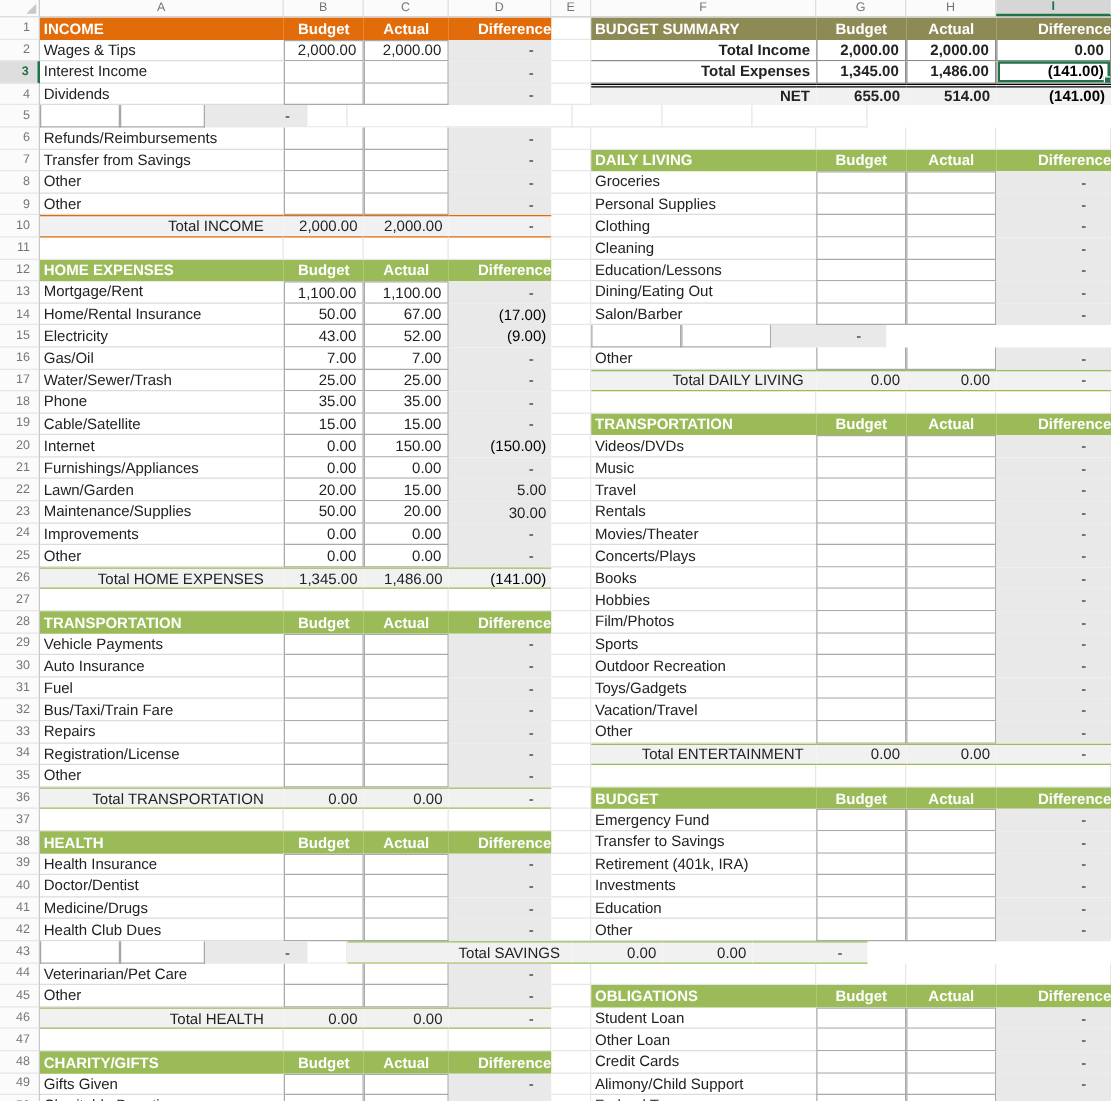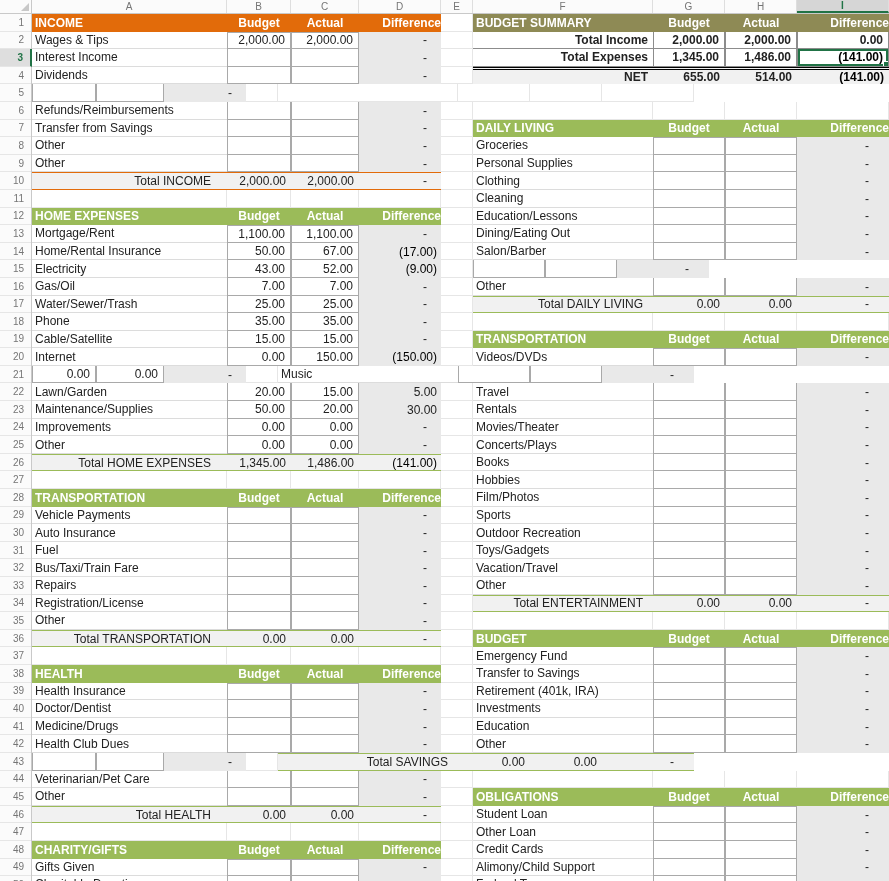--- a/index.html
+++ b/index.html
@@ -356,20 +356,21 @@
         <div class="c box num" style="width:64px">0.00</div>
         <div class="c box num" style="width:68px">150.00</div>
         <div class="c diff numd red" style="width:82px">(150.00)</div>
         <div class="c lgrid" style="width:32px"></div>
         <div class="c lab grid" style="width:180px">Videos/DVDs</div>
         <div class="c box num boxt" style="width:72px"></div>
         <div class="c box num boxt" style="width:72px"></div>
         <div class="c diff dashi" style="width:92px">-</div>
       </div>
       <div class="row">
+        <div class="c lab grid" style="width:195px">Furnishings/Appliances</div>
         <div class="c box num" style="width:64px">0.00</div>
         <div class="c box num" style="width:68px">0.00</div>
         <div class="c diff dashd" style="width:82px">-</div>
         <div class="c lgrid" style="width:32px"></div>
         <div class="c lab grid" style="width:180px">Music</div>
         <div class="c box num" style="width:72px"></div>
         <div class="c box num" style="width:72px"></div>
         <div class="c diff dashi" style="width:92px">-</div>
       </div>
       <div class="row">

